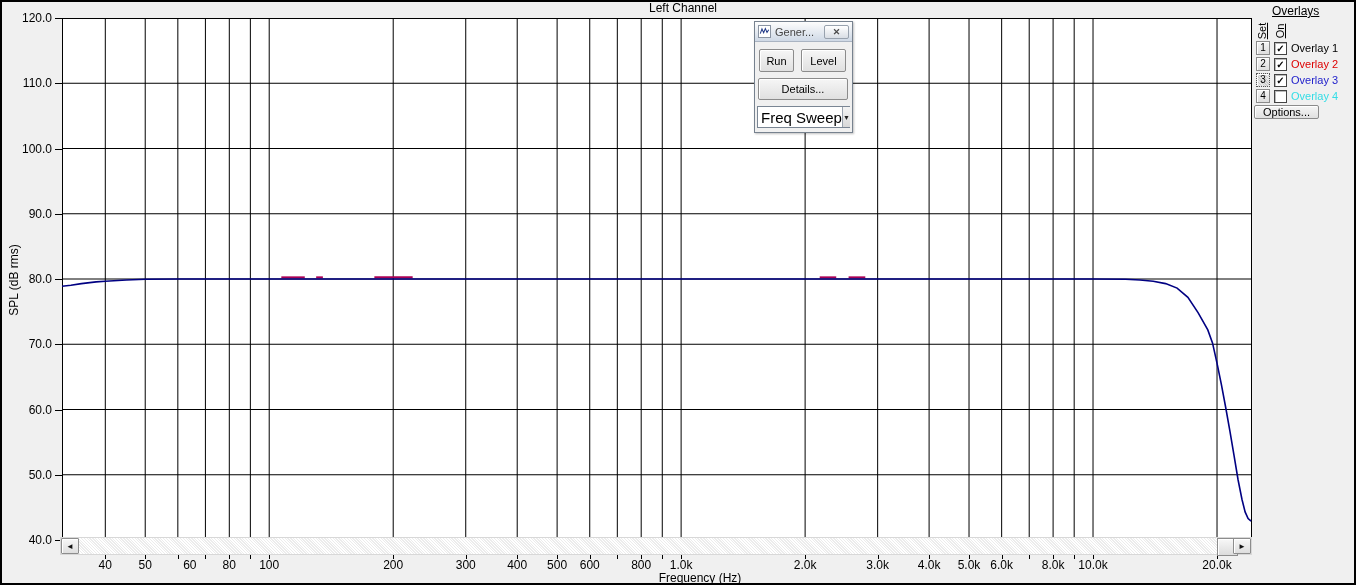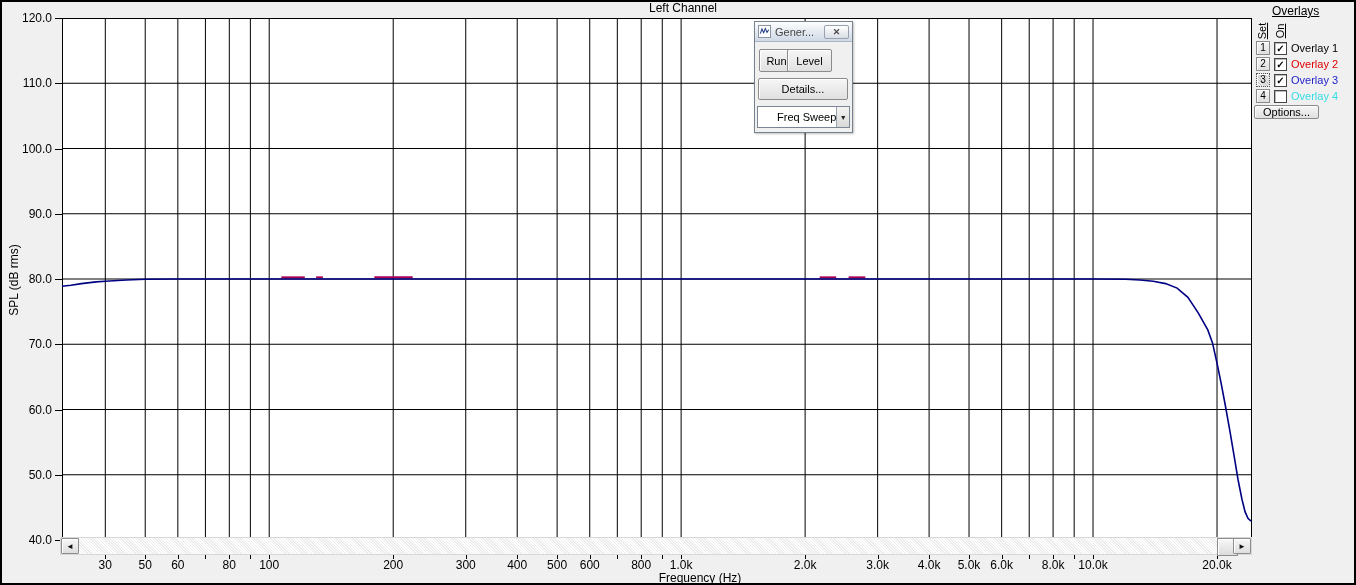--- a/index.html
+++ b/index.html
@@ -87,28 +87,28 @@
   }
   .btn3d{
     position:absolute;
     background:linear-gradient(#f6f6f6,#e0e0e0);
     border:1px solid #8b8b8b;border-radius:2px;
     box-shadow:inset 1px 1px 0 #fff;
     font-family:"Liberation Sans", sans-serif;
     font-size:11px;color:#000;text-align:center;padding:0;
   }
   #gen-run{left:4px;top:27px;width:35px;height:23px;}
-  #gen-level{left:32px;top:27px;width:45px;height:23px;}
+  #gen-level{left:46px;top:27px;width:45px;height:23px;}
   #gen-details{left:3px;top:56px;width:90px;height:22px;}
   #gen-combo{
     position:absolute;left:2px;top:84px;width:93px;height:22px;
     background:#fff;border:1px solid #7a8694;box-sizing:border-box;
     display:flex;align-items:center;
   }
-  #gen-combo-value{flex:1;font-size:11px;padding-left:19px;white-space:nowrap;}
+  #gen-combo-value{flex:1;font-size:15px;padding-left:3px;white-space:nowrap;}
   #gen-combo-btn{
     width:17px;height:100%;border:none;border-left:1px solid #9aa3ae;
     background:linear-gradient(#f4f4f4,#d8d8d8);
     font-size:7px;color:#222;padding:0;
   }
   
   #ov-title{
     position:absolute;left:1272px;top:4px;width:70px;height:14px;
     font-size:12px;color:#000;text-decoration:underline;
   }
@@ -230,23 +230,23 @@
     <div class="tick-mark-x" style="left: 805.113px;"></div>
     <div class="tick-mark-x" style="left: 877.646px;"></div>
     <div class="tick-mark-x" style="left: 929.108px;"></div>
     <div class="tick-mark-x" style="left: 969.026px;"></div>
     <div class="tick-mark-x" style="left: 1001.64px;"></div>
     <div class="tick-mark-x" style="left: 1029.22px;"></div>
     <div class="tick-mark-x" style="left: 1053.1px;"></div>
     <div class="tick-mark-x" style="left: 1074.17px;"></div>
     <div class="tick-mark-x" style="left: 1093.02px;"></div>
     <div class="tick-mark-x" style="left: 1217.02px;"></div>
-    <div class="tick-label-x" style="left: 77.3034px;">30</div>
+    <div class="tick-label-x" style="left: 77.3034px;">40</div>
     <div class="tick-label-x" style="left: 117.221px;">50</div>
-    <div class="tick-label-x" style="left: 149.836px;">60</div>
+    <div class="tick-label-x" style="left: 149.836px; padding-left: 12px;">60</div>
     <div class="tick-label-x" style="left: 201.298px;">80</div>
     <div class="tick-label-x" style="left: 241.216px;">100</div>
     <div class="tick-label-x" style="left: 365.211px;">200</div>
     <div class="tick-label-x" style="left: 437.743px;">300</div>
     <div class="tick-label-x" style="left: 489.206px;">400</div>
     <div class="tick-label-x" style="left: 529.123px;">500</div>
     <div class="tick-label-x" style="left: 561.738px;">600</div>
     <div class="tick-label-x" style="left: 613.201px;">800</div>
     <div class="tick-label-x" style="left: 653.118px;">1.0k</div>
     <div class="tick-label-x" style="left: 777.113px; text-align: center;">2.0k</div>

